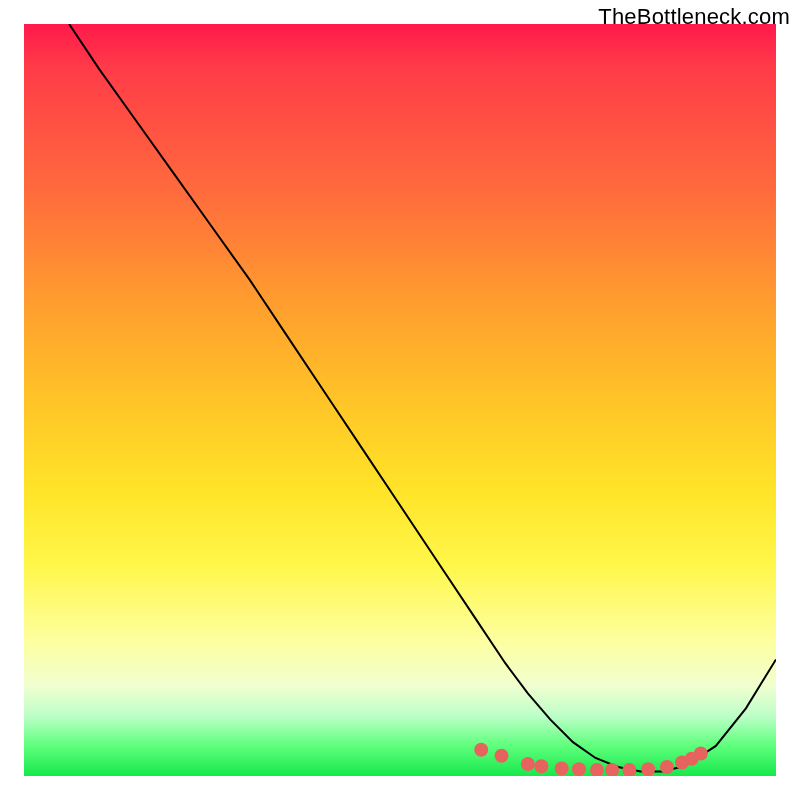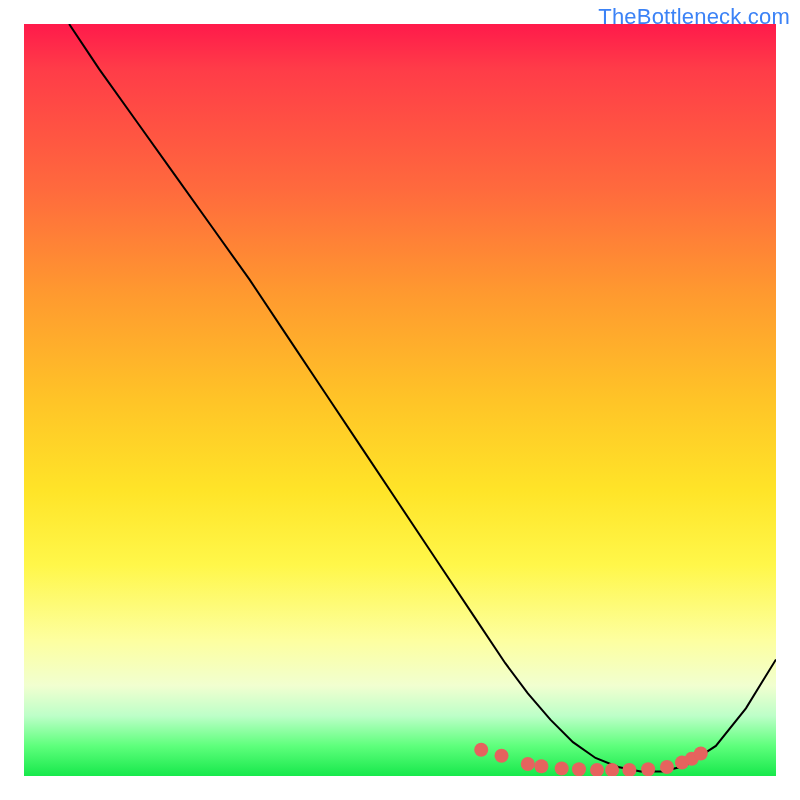--- a/index.html
+++ b/index.html
@@ -15,21 +15,21 @@
     position: relative;
     width: 800px;
     height: 800px;
   }
   .watermark {
     position: absolute;
     top: 4px;
     right: 10px;
     font-size: 22px;
     font-weight: 400;
-    color: #3b82f6;
+    color: #000000;
     letter-spacing: 0.2px;
     z-index: 20;
   }
   
   .plot {
     position: absolute;
     left: 24px;
     top: 24px;
     width: 752px;
     height: 752px;

